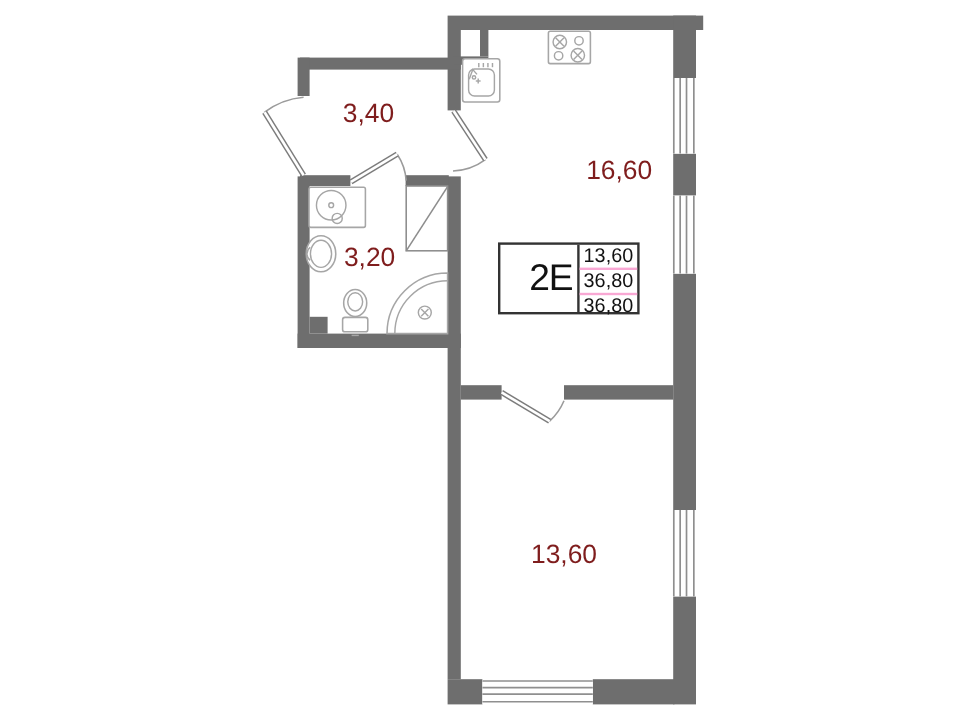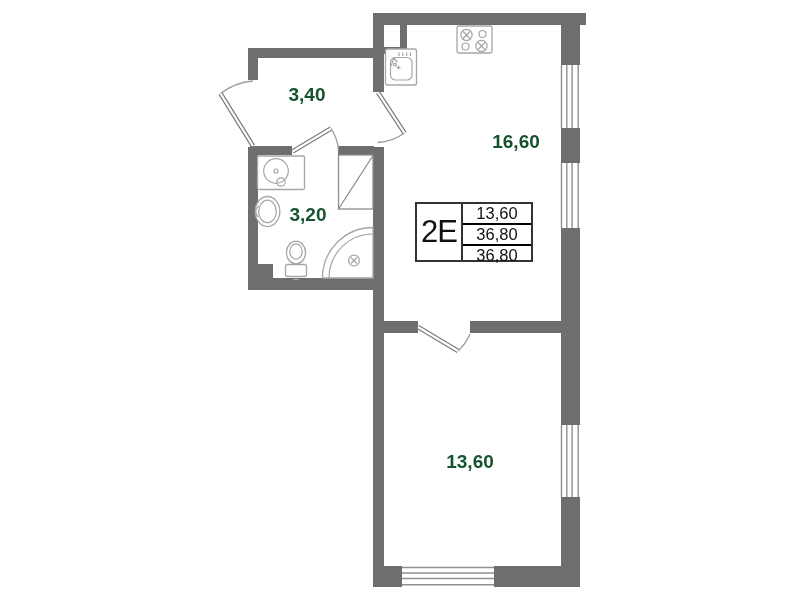--- a/index.html
+++ b/index.html
@@ -9,38 +9,38 @@
   }
   .w{position:absolute;background:#6e6e6e;}
   svg.overlay{position:absolute;left:0;top:0;}
   .leaf-o{stroke:#7c7c7c;stroke-width:4.6;fill:none;}
   .leaf-i{stroke:#ffffff;stroke-width:2.2;fill:none;}
   .arc{stroke:#9b9b9b;stroke-width:1.3;fill:none;}
   .fx{stroke:#a6a6a6;stroke-width:1.3;fill:#ffffff;}
   .fxl{stroke:#a6a6a6;stroke-width:1.2;fill:none;}
   .winline{stroke:#8f8f8f;stroke-width:1.4;}
   .room-label{
-    position:absolute;transform:translateX(-50%);font-size:19px;line-height:22px;
-    white-space:nowrap;color:#14532d;font-weight:bold;
+    position:absolute;transform:translateX(-50%);font-size:22px;line-height:22px;
+    white-space:nowrap;color:#7f1d1d;
   }
   #info-table{
     position:absolute;left:415px;top:202px;width:118px;height:60px;
     border:2px solid #333;background:#fff;box-sizing:border-box;display:flex;
   }
   #info-table .unit-cell{
     width:46px;border-right:2px solid #333;box-sizing:border-box;
     display:flex;align-items:center;justify-content:center;
-    font-size:31px;letter-spacing:-1px;color:#111;
+    font-size:31px;letter-spacing:-1px;color:#111;margin-left:20px;
   }
   #info-table .rows{flex:1;display:flex;flex-direction:column;}
   #info-table .rows .r{
     flex:1;display:flex;align-items:center;justify-content:center;
     font-size:16.5px;color:#111;box-sizing:border-box;
   }
-  #info-table .rows .r + .r{border-top:2px solid #000000;}
+  #info-table .rows .r + .r{border-top:2px solid #f9a8d4;}
 </style>
 </head>
 <body>
 
 <div id="canvas">
 
   <div class="w" style="left:373px;top:13px;width:213px;height:12px"></div>
   <div class="w" style="left:561px;top:13px;width:19px;height:52px"></div>
   <div class="w" style="left:561px;top:128px;width:19px;height:35px"></div>
   <div class="w" style="left:561px;top:228px;width:19px;height:197px"></div>

